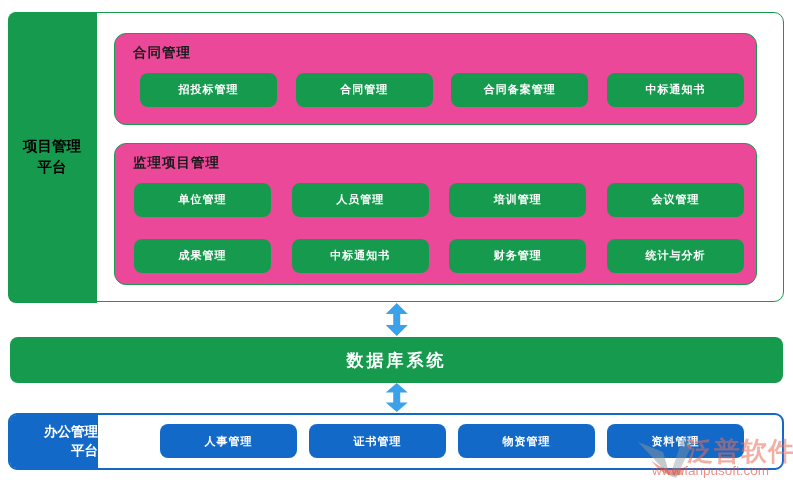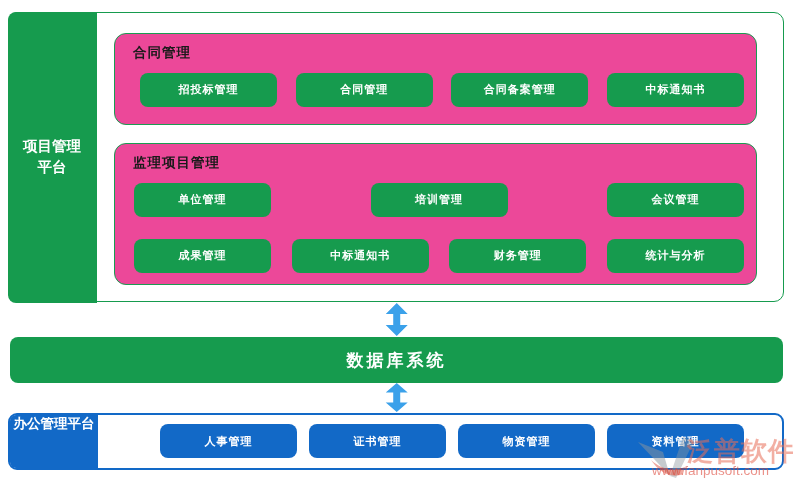--- a/index.html
+++ b/index.html
@@ -8,21 +8,21 @@
 
   
   .top-section{
     position:absolute;left:8px;top:12px;width:776px;height:290px;
     border:1.5px solid #169B4E;border-radius:10px;background:#fff;box-sizing:border-box;
   }
   .platform-sidebar{
     position:absolute;left:-1.5px;top:-1.5px;bottom:-1.5px;width:89px;
     background:#169B4E;border-radius:8px 0 0 8px;
     display:flex;flex-direction:column;align-items:center;justify-content:center;
-    color:#ffffff;font-weight:bold;font-size:14.5px;line-height:1.45;text-align:center;
+    color:#000000;font-weight:bold;font-size:14.5px;line-height:1.45;text-align:center;
   }
   .group-box{
     position:absolute;left:105px;width:643px;
     border:1.5px solid #1A9C52;border-radius:12px;background:#ec4899;box-sizing:border-box;
   }
   .group-box.contract{top:19.5px;height:92px;}
   .group-box.supervision{top:129.5px;height:142px;}
   .group-title{
     position:absolute;left:18px;top:10px;
     color:#1a1a1a;font-weight:bold;font-size:13.5px;letter-spacing:1px;
@@ -55,21 +55,21 @@
   }
 
   
   .office-bar{
     position:absolute;left:8px;top:413px;width:776px;height:57px;
     border:2px solid #1269C7;border-radius:9px;background:#fff;box-sizing:border-box;
   }
   .office-label{
     position:absolute;left:0;top:0;bottom:0;width:88px;
     background:#1269C7;border-radius:6px 0 0 6px;
-    display:flex;flex-direction:row;align-items:flex-start;justify-content:center;
+    display:flex;flex-direction:column;align-items:flex-end;justify-content:center;
     color:#fff;font-weight:bold;font-size:13.5px;line-height:1.4;text-align:center;
   }
   .office-row{
     position:absolute;left:106px;right:38px;top:9px;
     display:flex;justify-content:flex-end;
   }
 
   
   .watermark{position:absolute;left:632px;top:424px;width:161px;height:59px;pointer-events:none;}
   .wm-logo{position:absolute;left:5px;top:12px;}
@@ -100,20 +100,21 @@
         <div class="pill green">合同管理</div>
         <div class="pill green">合同备案管理</div>
         <div class="pill green">中标通知书</div>
       </div>
     </div>
 
     <div class="group-box supervision">
       <div class="group-title">监理项目管理</div>
       <div class="btn-row btn-row1">
         <div class="pill green">单位管理</div>
+        <div class="pill green">人员管理</div>
         <div class="pill green">培训管理</div>
         <div class="pill green">会议管理</div>
       </div>
       <div class="btn-row btn-row2">
         <div class="pill green">成果管理</div>
         <div class="pill green">中标通知书</div>
         <div class="pill green">财务管理</div>
         <div class="pill green">统计与分析</div>
       </div>
     </div>

